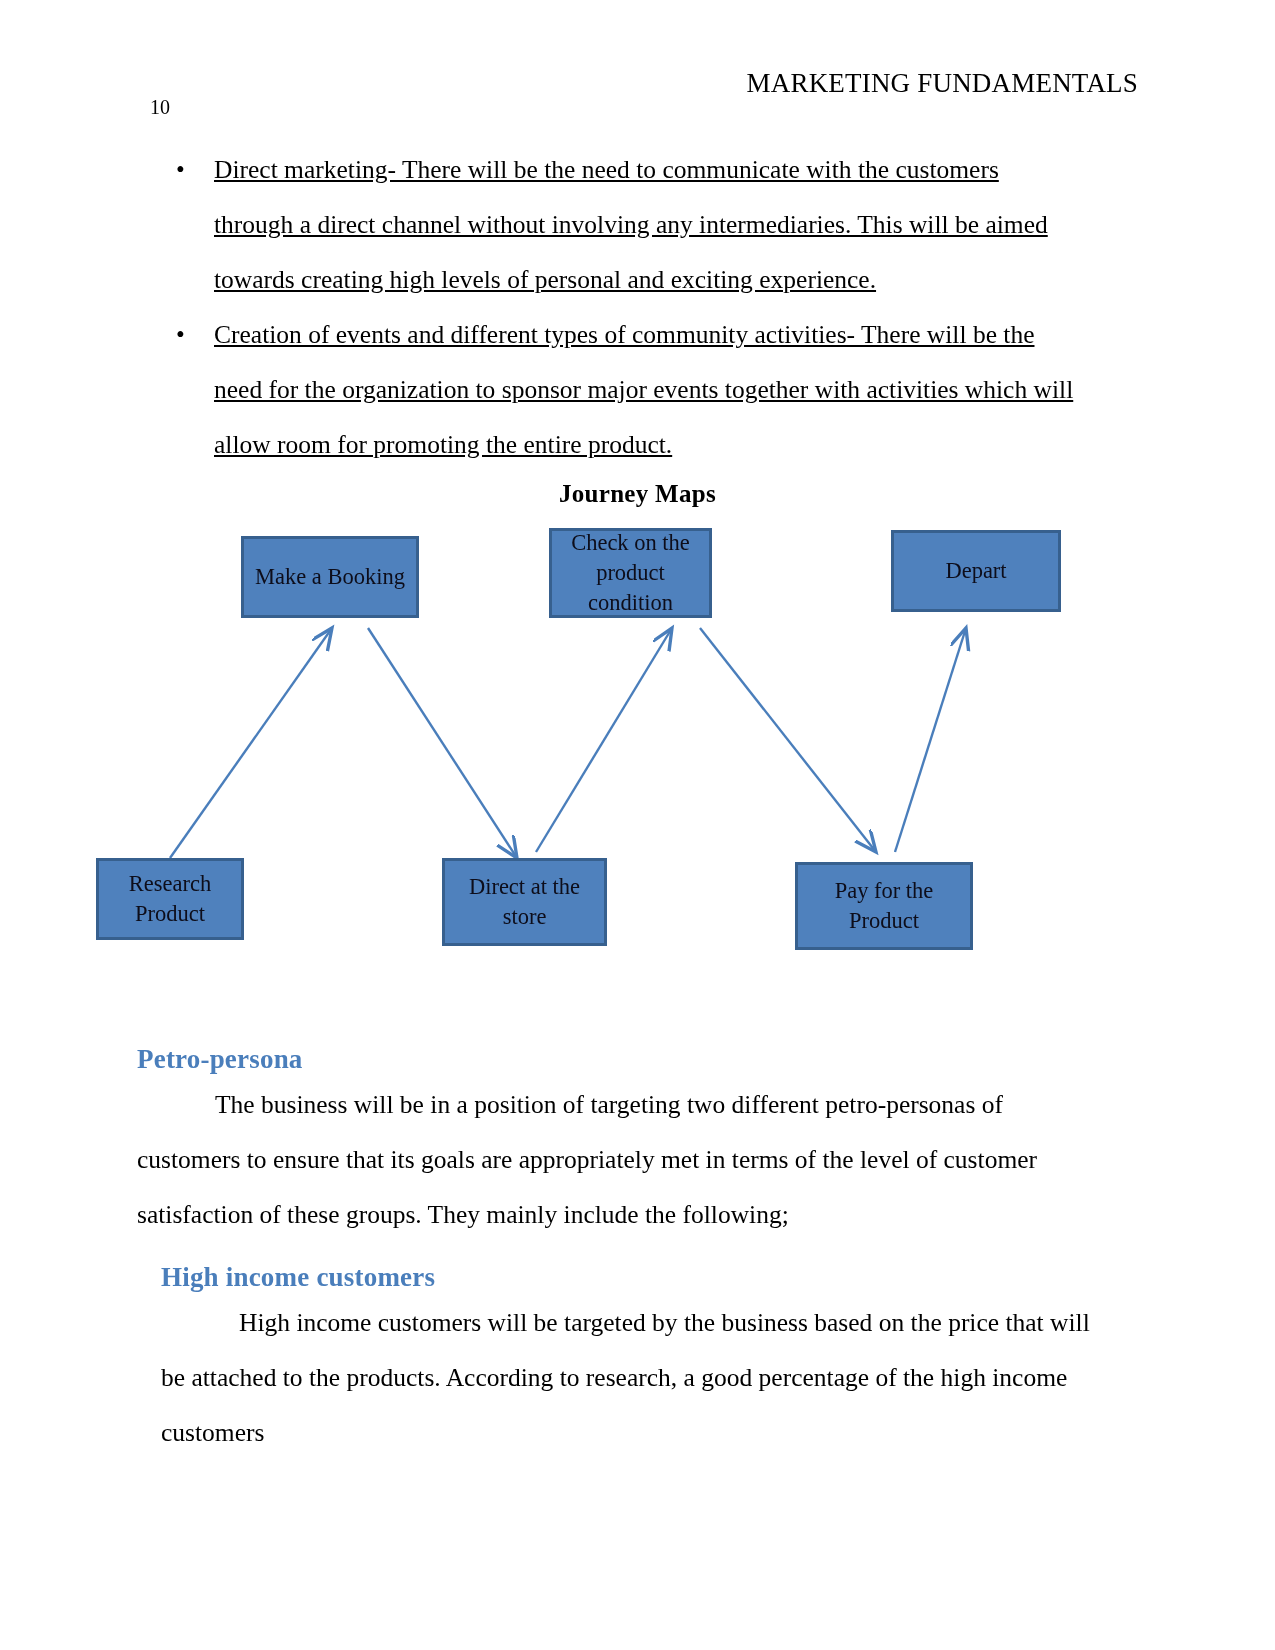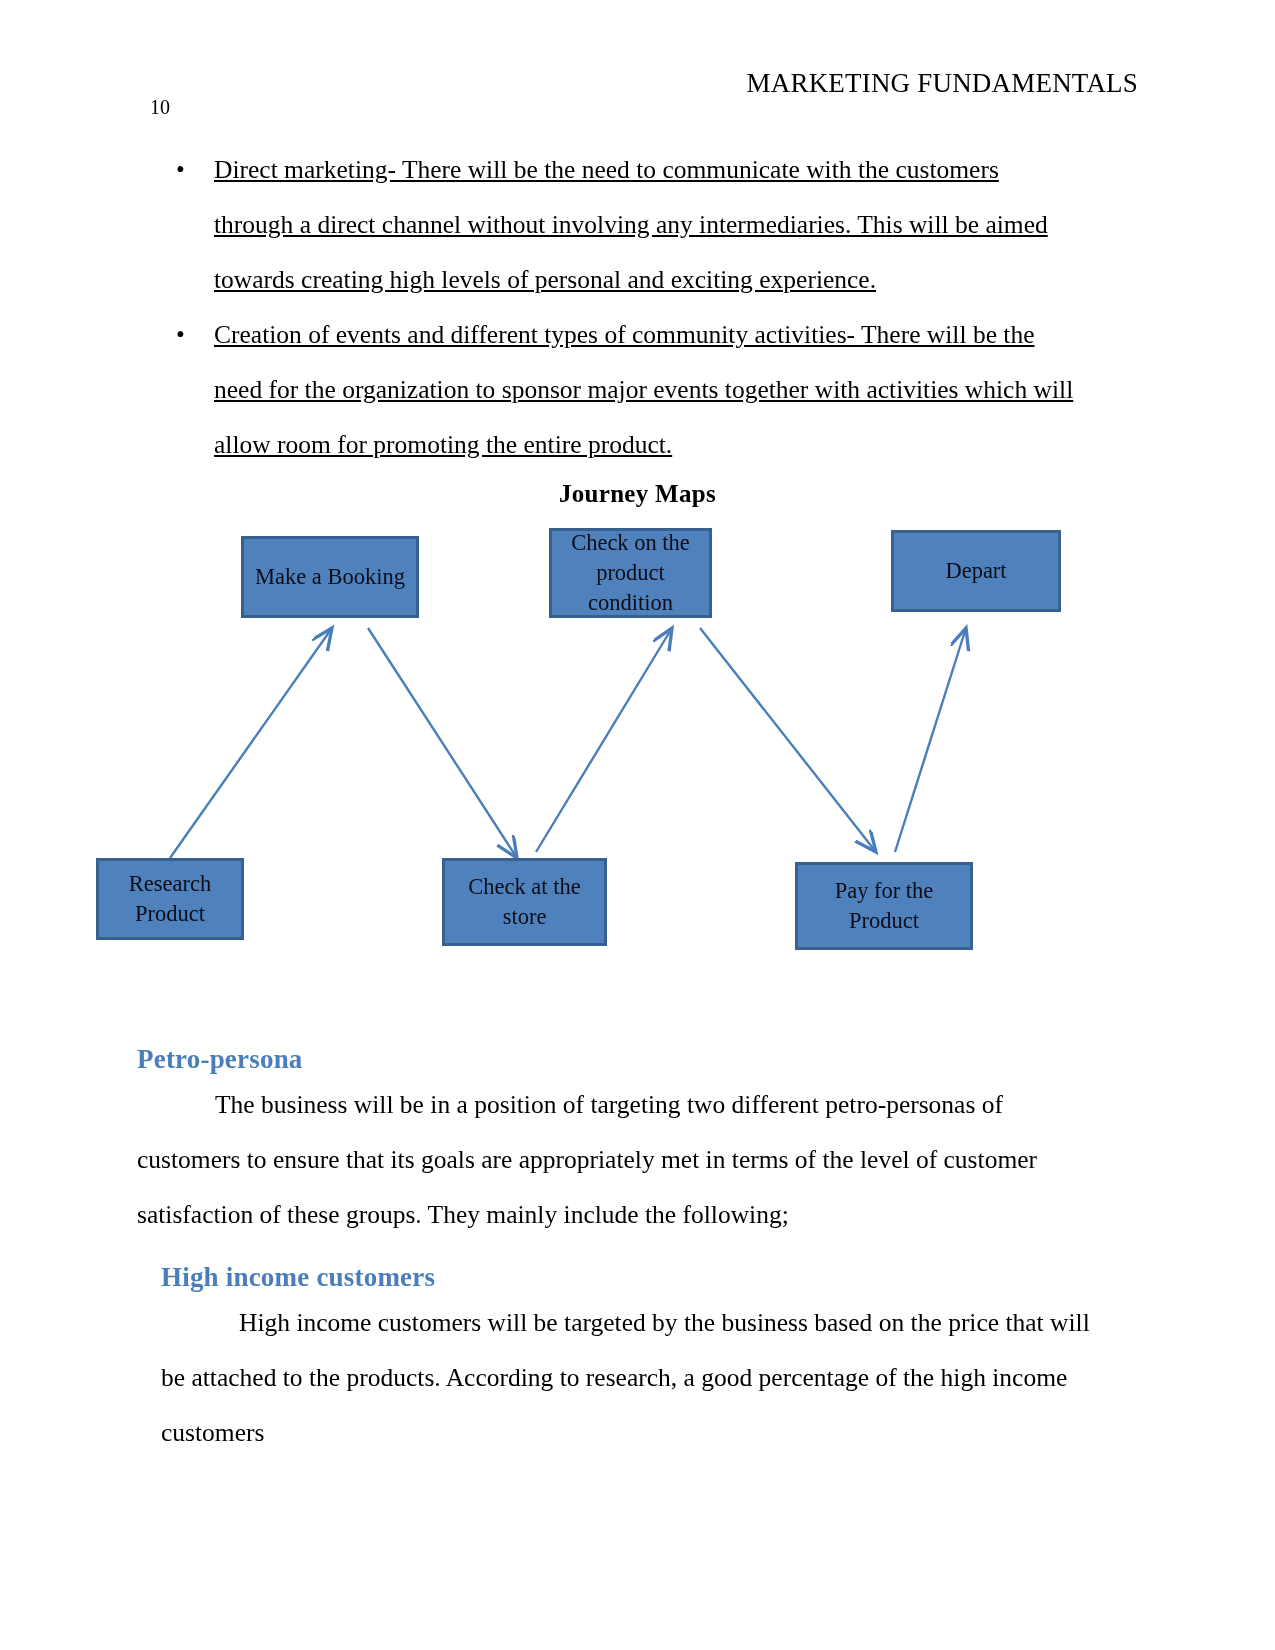--- a/index.html
+++ b/index.html
@@ -210,21 +210,21 @@
 
       <div class="node" style="left:871px; top:60px; width:170px; height:82px;margin-left:20px;">
         <span>Depart</span>
       </div>
 
       <div class="node" style="left:96px; top:388px; width:148px; height:82px;">
         <span>Research Product</span>
       </div>
 
       <div class="node" style="left:442px; top:388px; width:165px; height:88px;">
-        <span>Check at the store</span>
+        <span>Direct at the store</span>
       </div>
 
       <div class="node" style="left:795px; top:392px; width:178px; height:88px;">
         <span>Pay for the Product</span>
       </div>
 
     </div>
   </div>
 
   <div style="position:absolute; left:137px; top:1044px; width:940px;">

